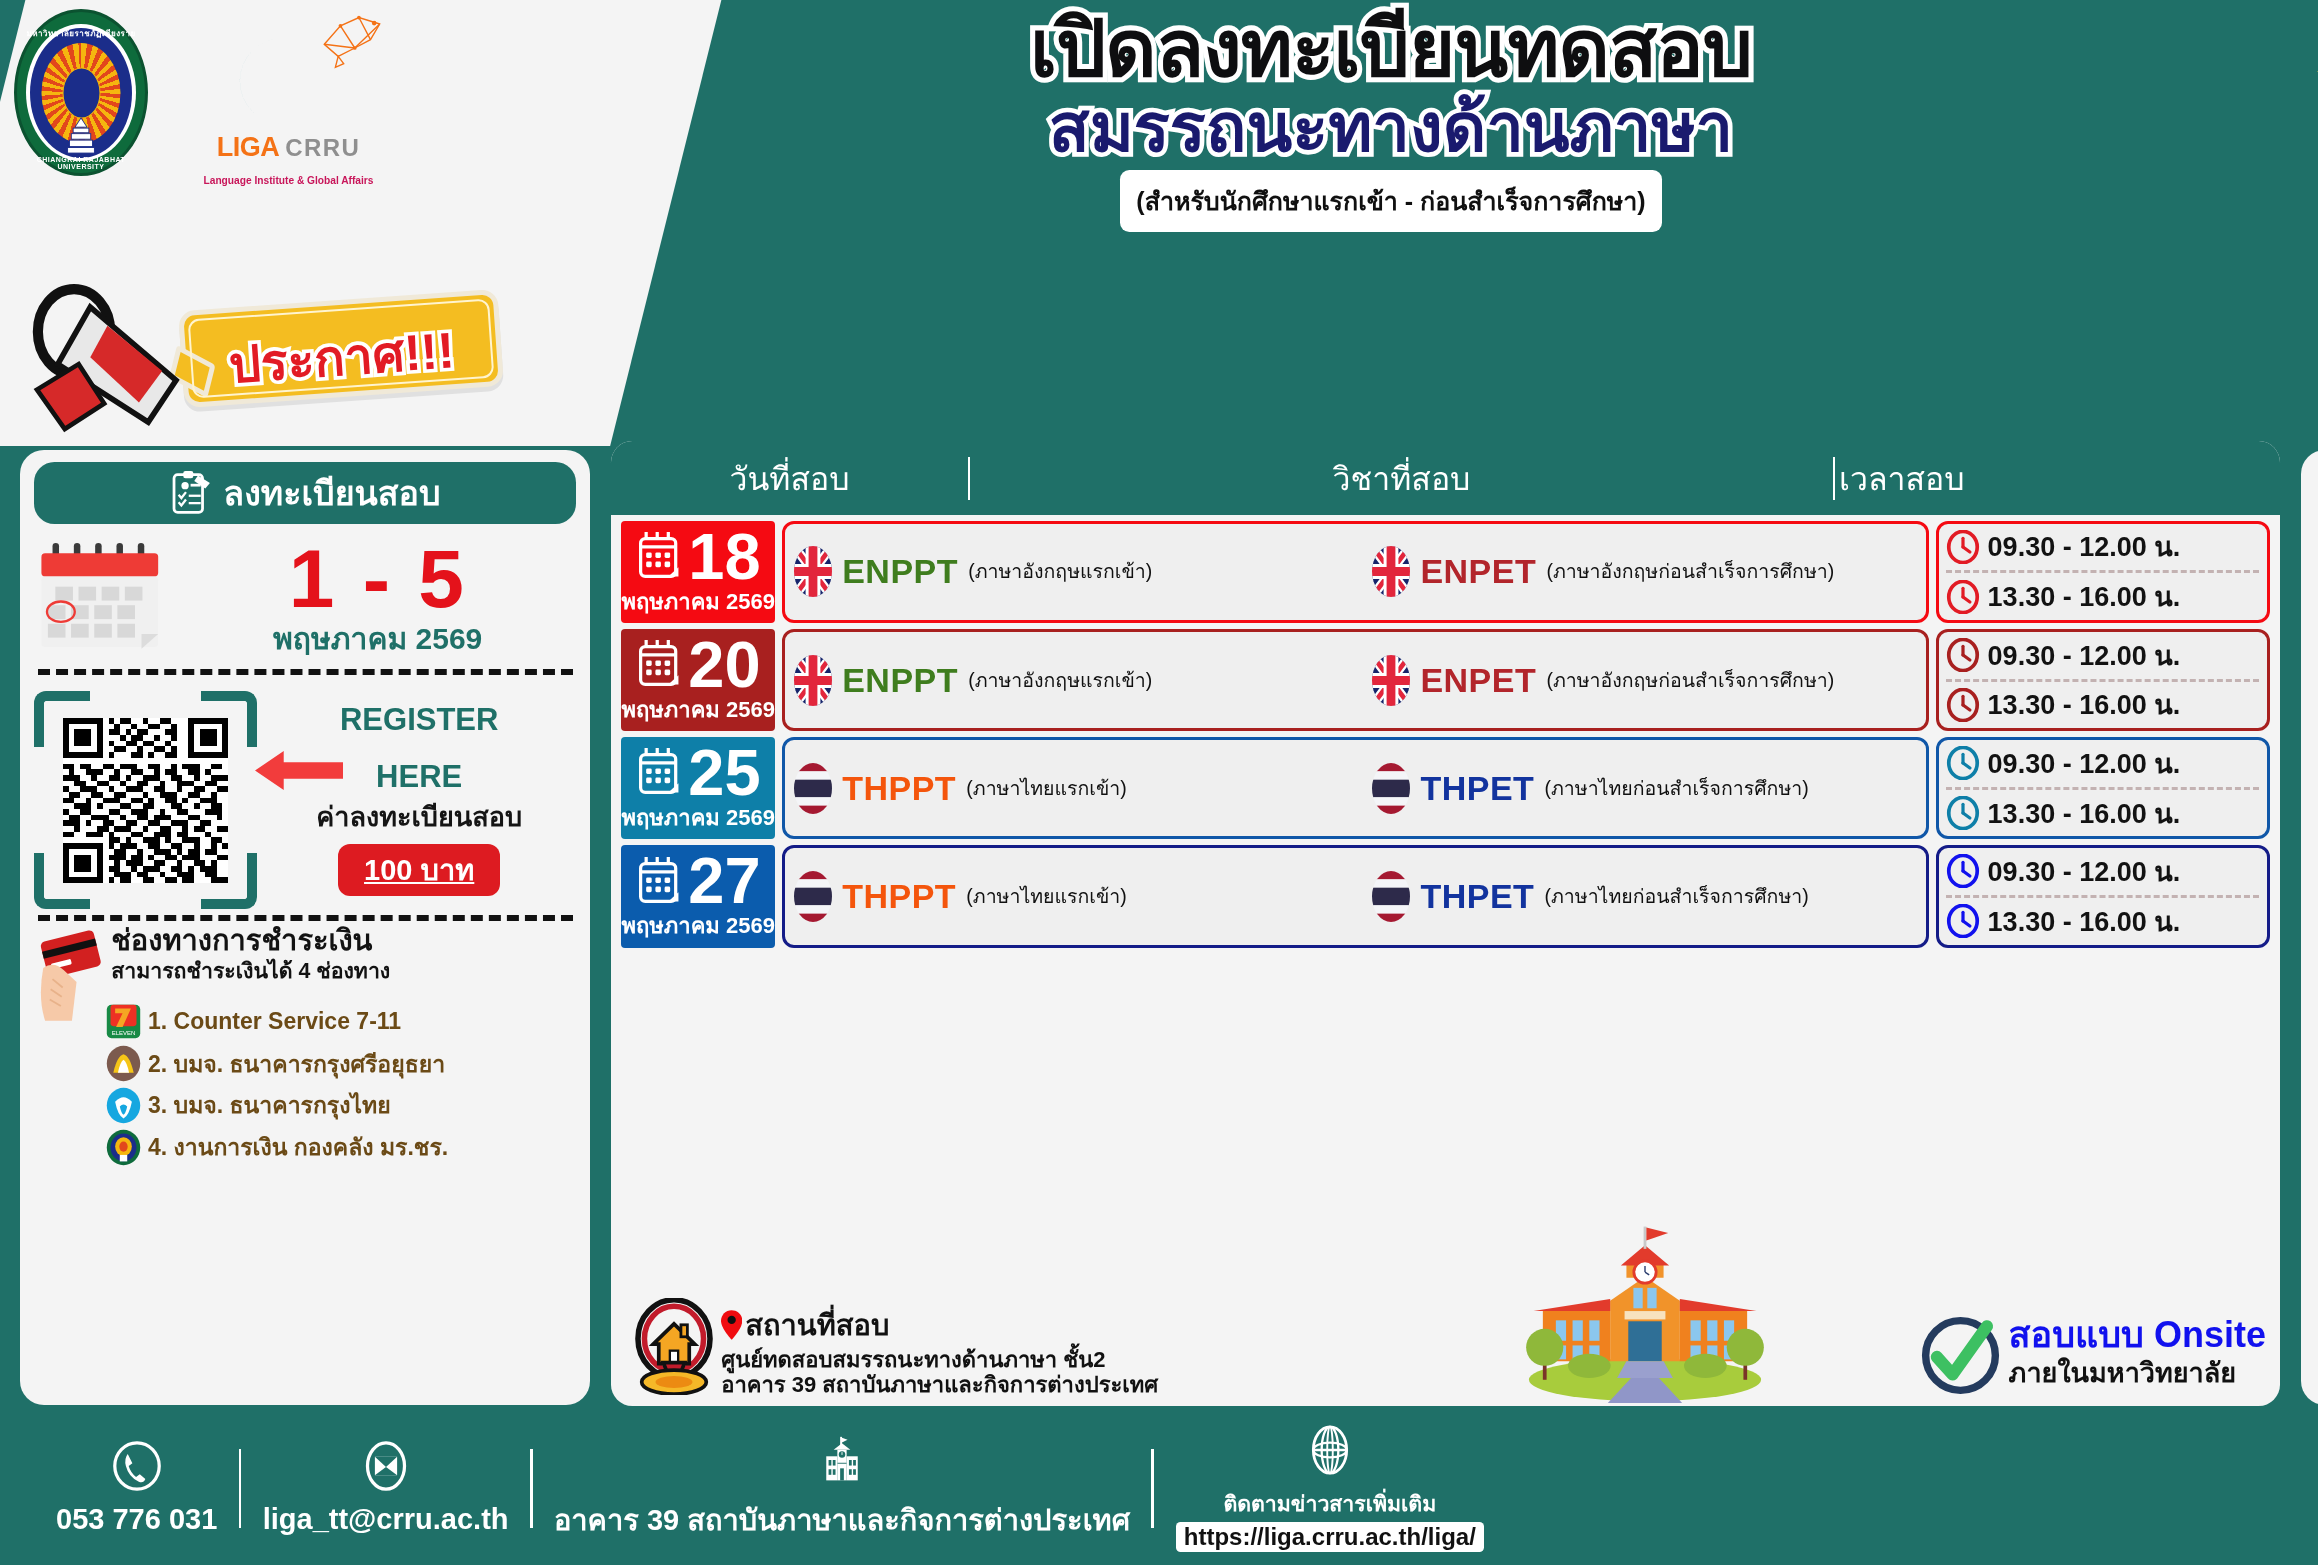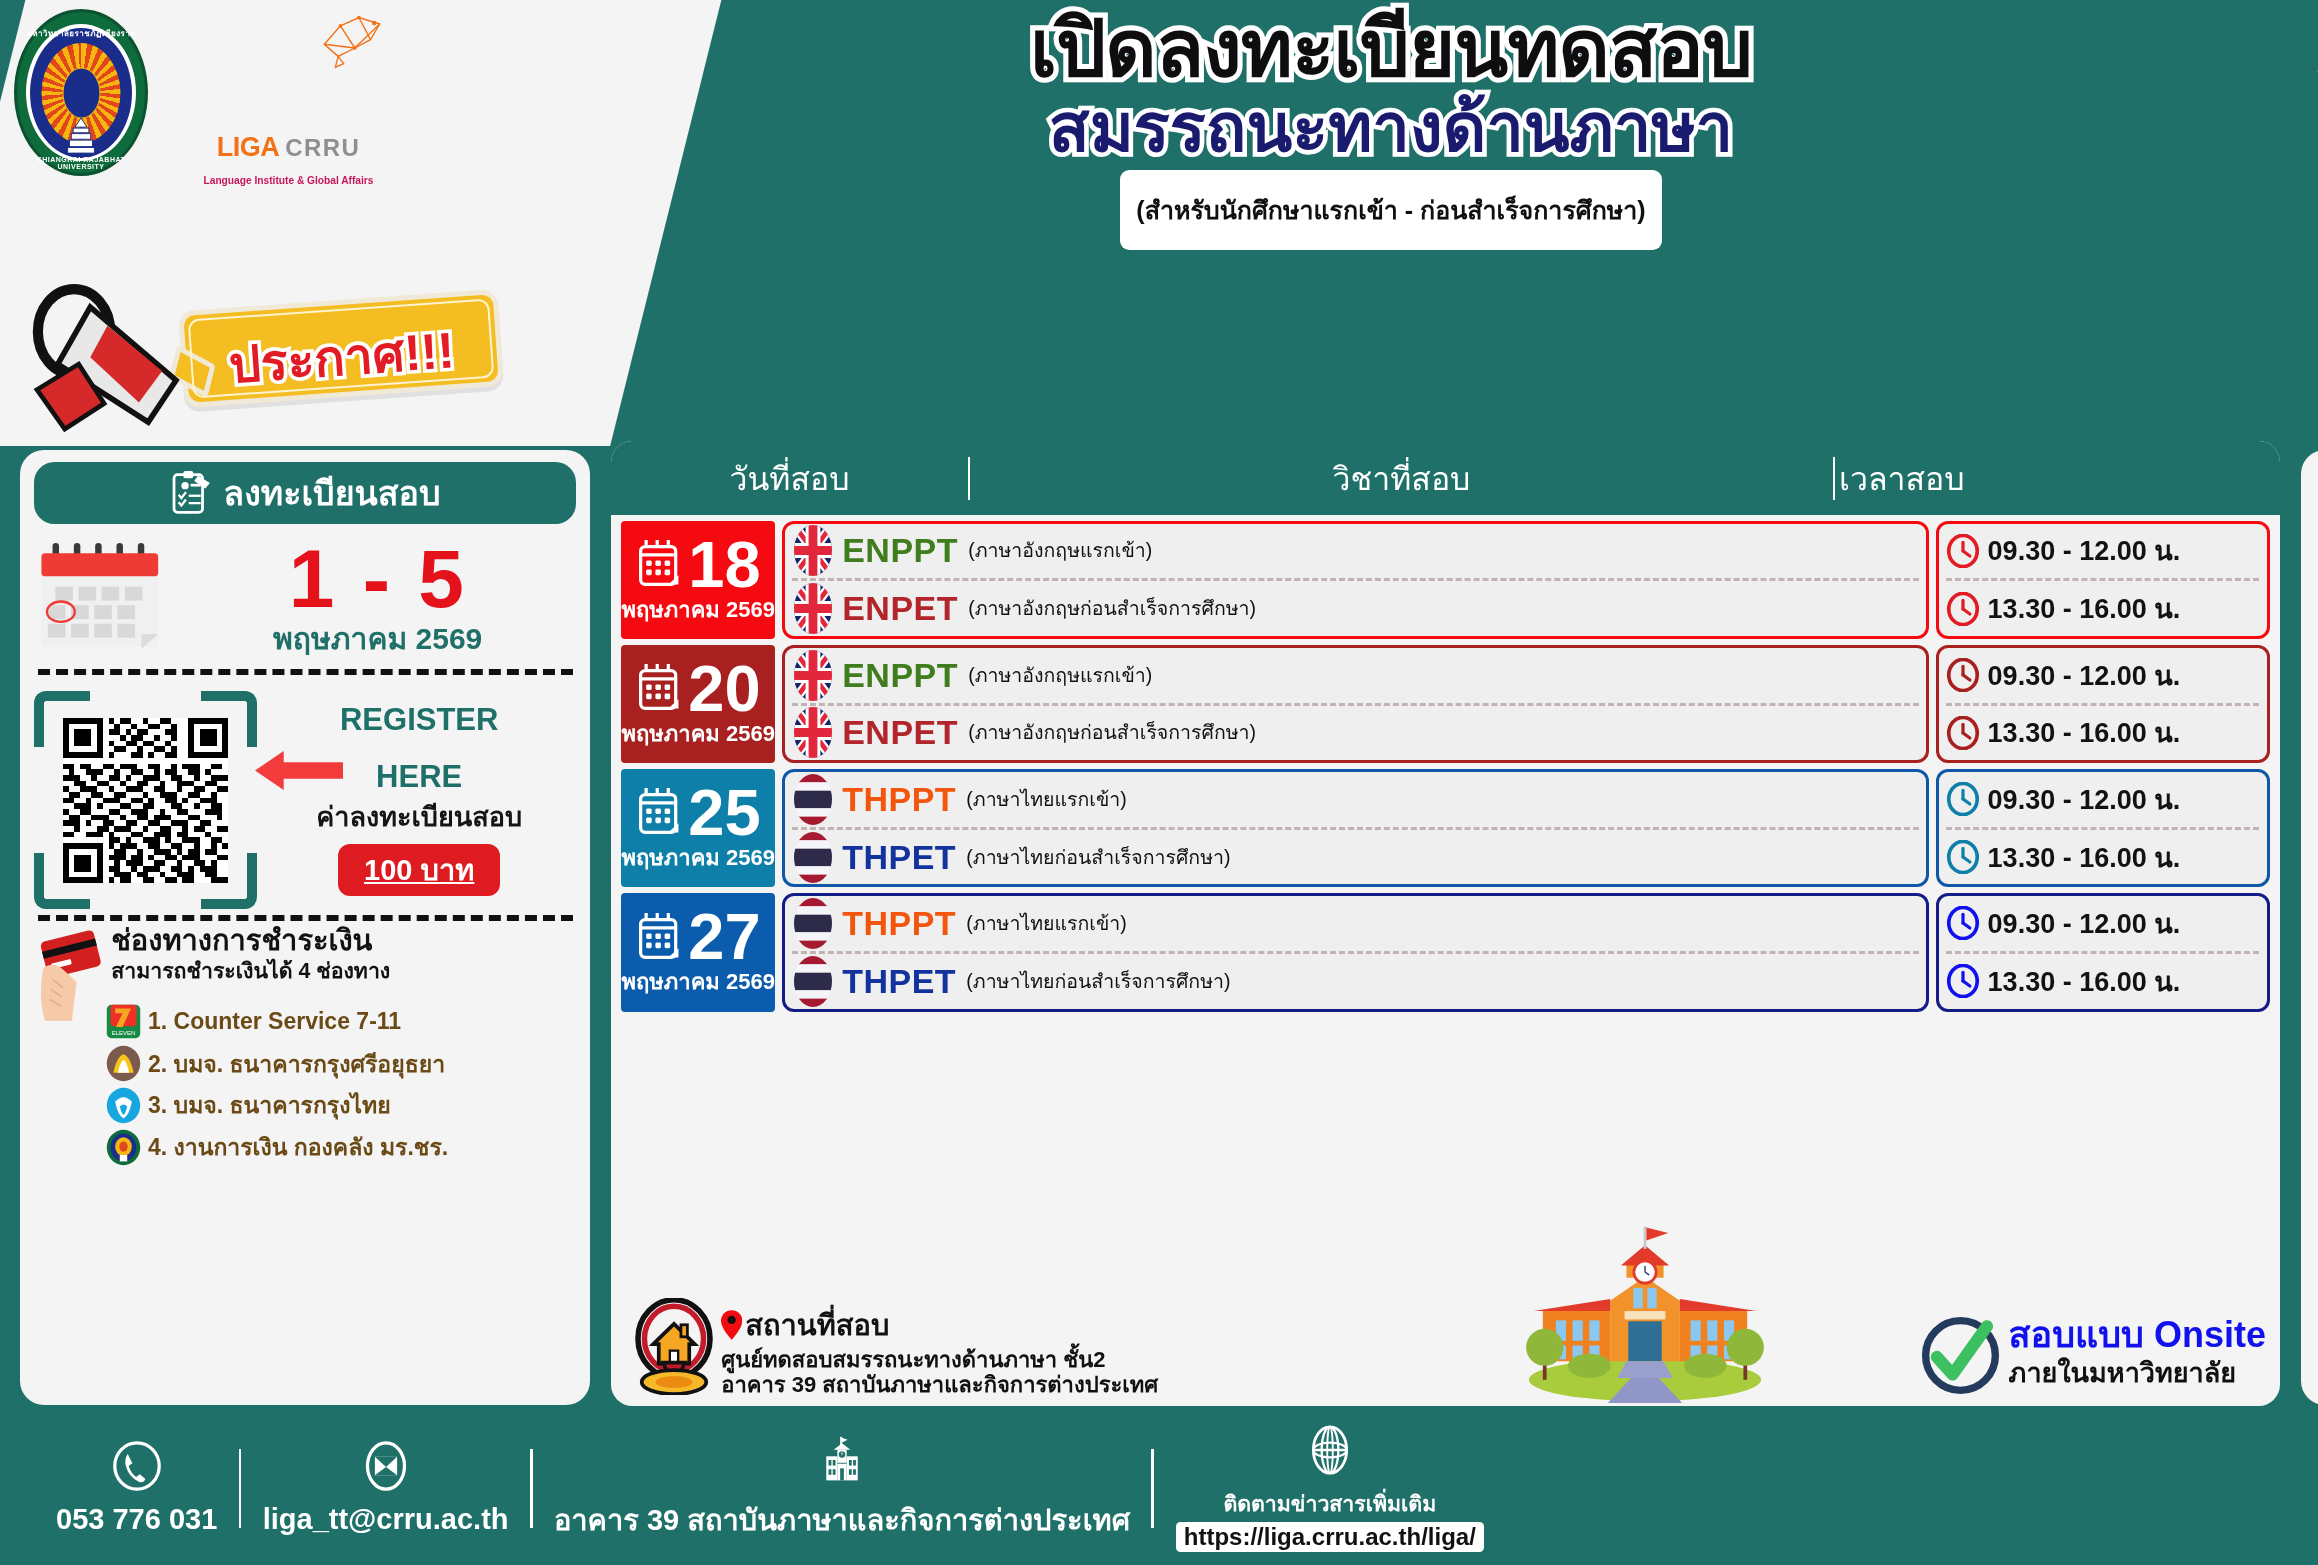--- a/index.html
+++ b/index.html
@@ -65,21 +65,21 @@
     font-size:79px; font-weight:900; color:#0E0E10; line-height:1.02;
     -webkit-text-stroke: 10.2px #ffffff; paint-order: stroke fill;
     letter-spacing:-0.9px;
   }
   .title-2 {
     font-size:67px; font-weight:900; color:#1A1A6E; line-height:1.05; margin-top:2.8px;
     -webkit-text-stroke: 9.3px #ffffff; paint-order: stroke fill;
   }
   .title-3-box {
     display:inline-block; margin-top:6.5px; background:#ffffff;
-    border-radius:9.3px; padding:20px 16px;
+    border-radius:9.3px; padding:11px 16px;
   }
   .title-3 { font-size:25px; font-weight:bold; color:#101010; }
 
   
   .books { position:absolute; right:14px; top:1.9px; width:519px; height:408px; }
 
   
   .megaphone { position:absolute; left:9.3px; top:283px; width:195px; height:153px; z-index:6; }
   .announce {
     position:absolute; left:181px; top:300px; width:320px; height:97px;
@@ -171,21 +171,21 @@
     display:flex; flex-direction:column; align-items:center; justify-content:center;
     padding-top:2.8px; flex:0 0 auto;
   }
   .date-badge .dbrow { display:flex; align-items:center; gap:4.6px; }
   .cal-small { width:48px; height:54px; flex:0 0 auto; }
   .date-num { font-size:65px; font-weight:bold; line-height:0.9; }
   .date-month { font-size:22px; font-weight:bold; margin-top:-2.8px; }
 
   .subj-box {
     flex:1; background:#EFEFEF; border-radius:12px; border:3.2px solid #E21B24;
-    display:flex; flex-direction:column;
+    display:flex; flex-direction:row;
   }
   .subj-cell { flex:1; display:flex; align-items:center; gap:10.2px; padding:1.9px 9.3px; }
   .subj-div { height:0; border-top:3.7px dashed #C3B2B2; margin:0 7.4px; }
   .flag { width:38px; height:51px; flex:0 0 auto; }
   .subj-code { font-size:34px; font-weight:bold; letter-spacing:0.5px; }
   .subj-desc { font-size:19.5px; color:#111; }
 
   .time-box {
     width:334px; background:#EFEFEF; border-radius:12px; border:3.2px solid #E21B24;
     display:flex; flex-direction:column; flex:0 0 auto;

